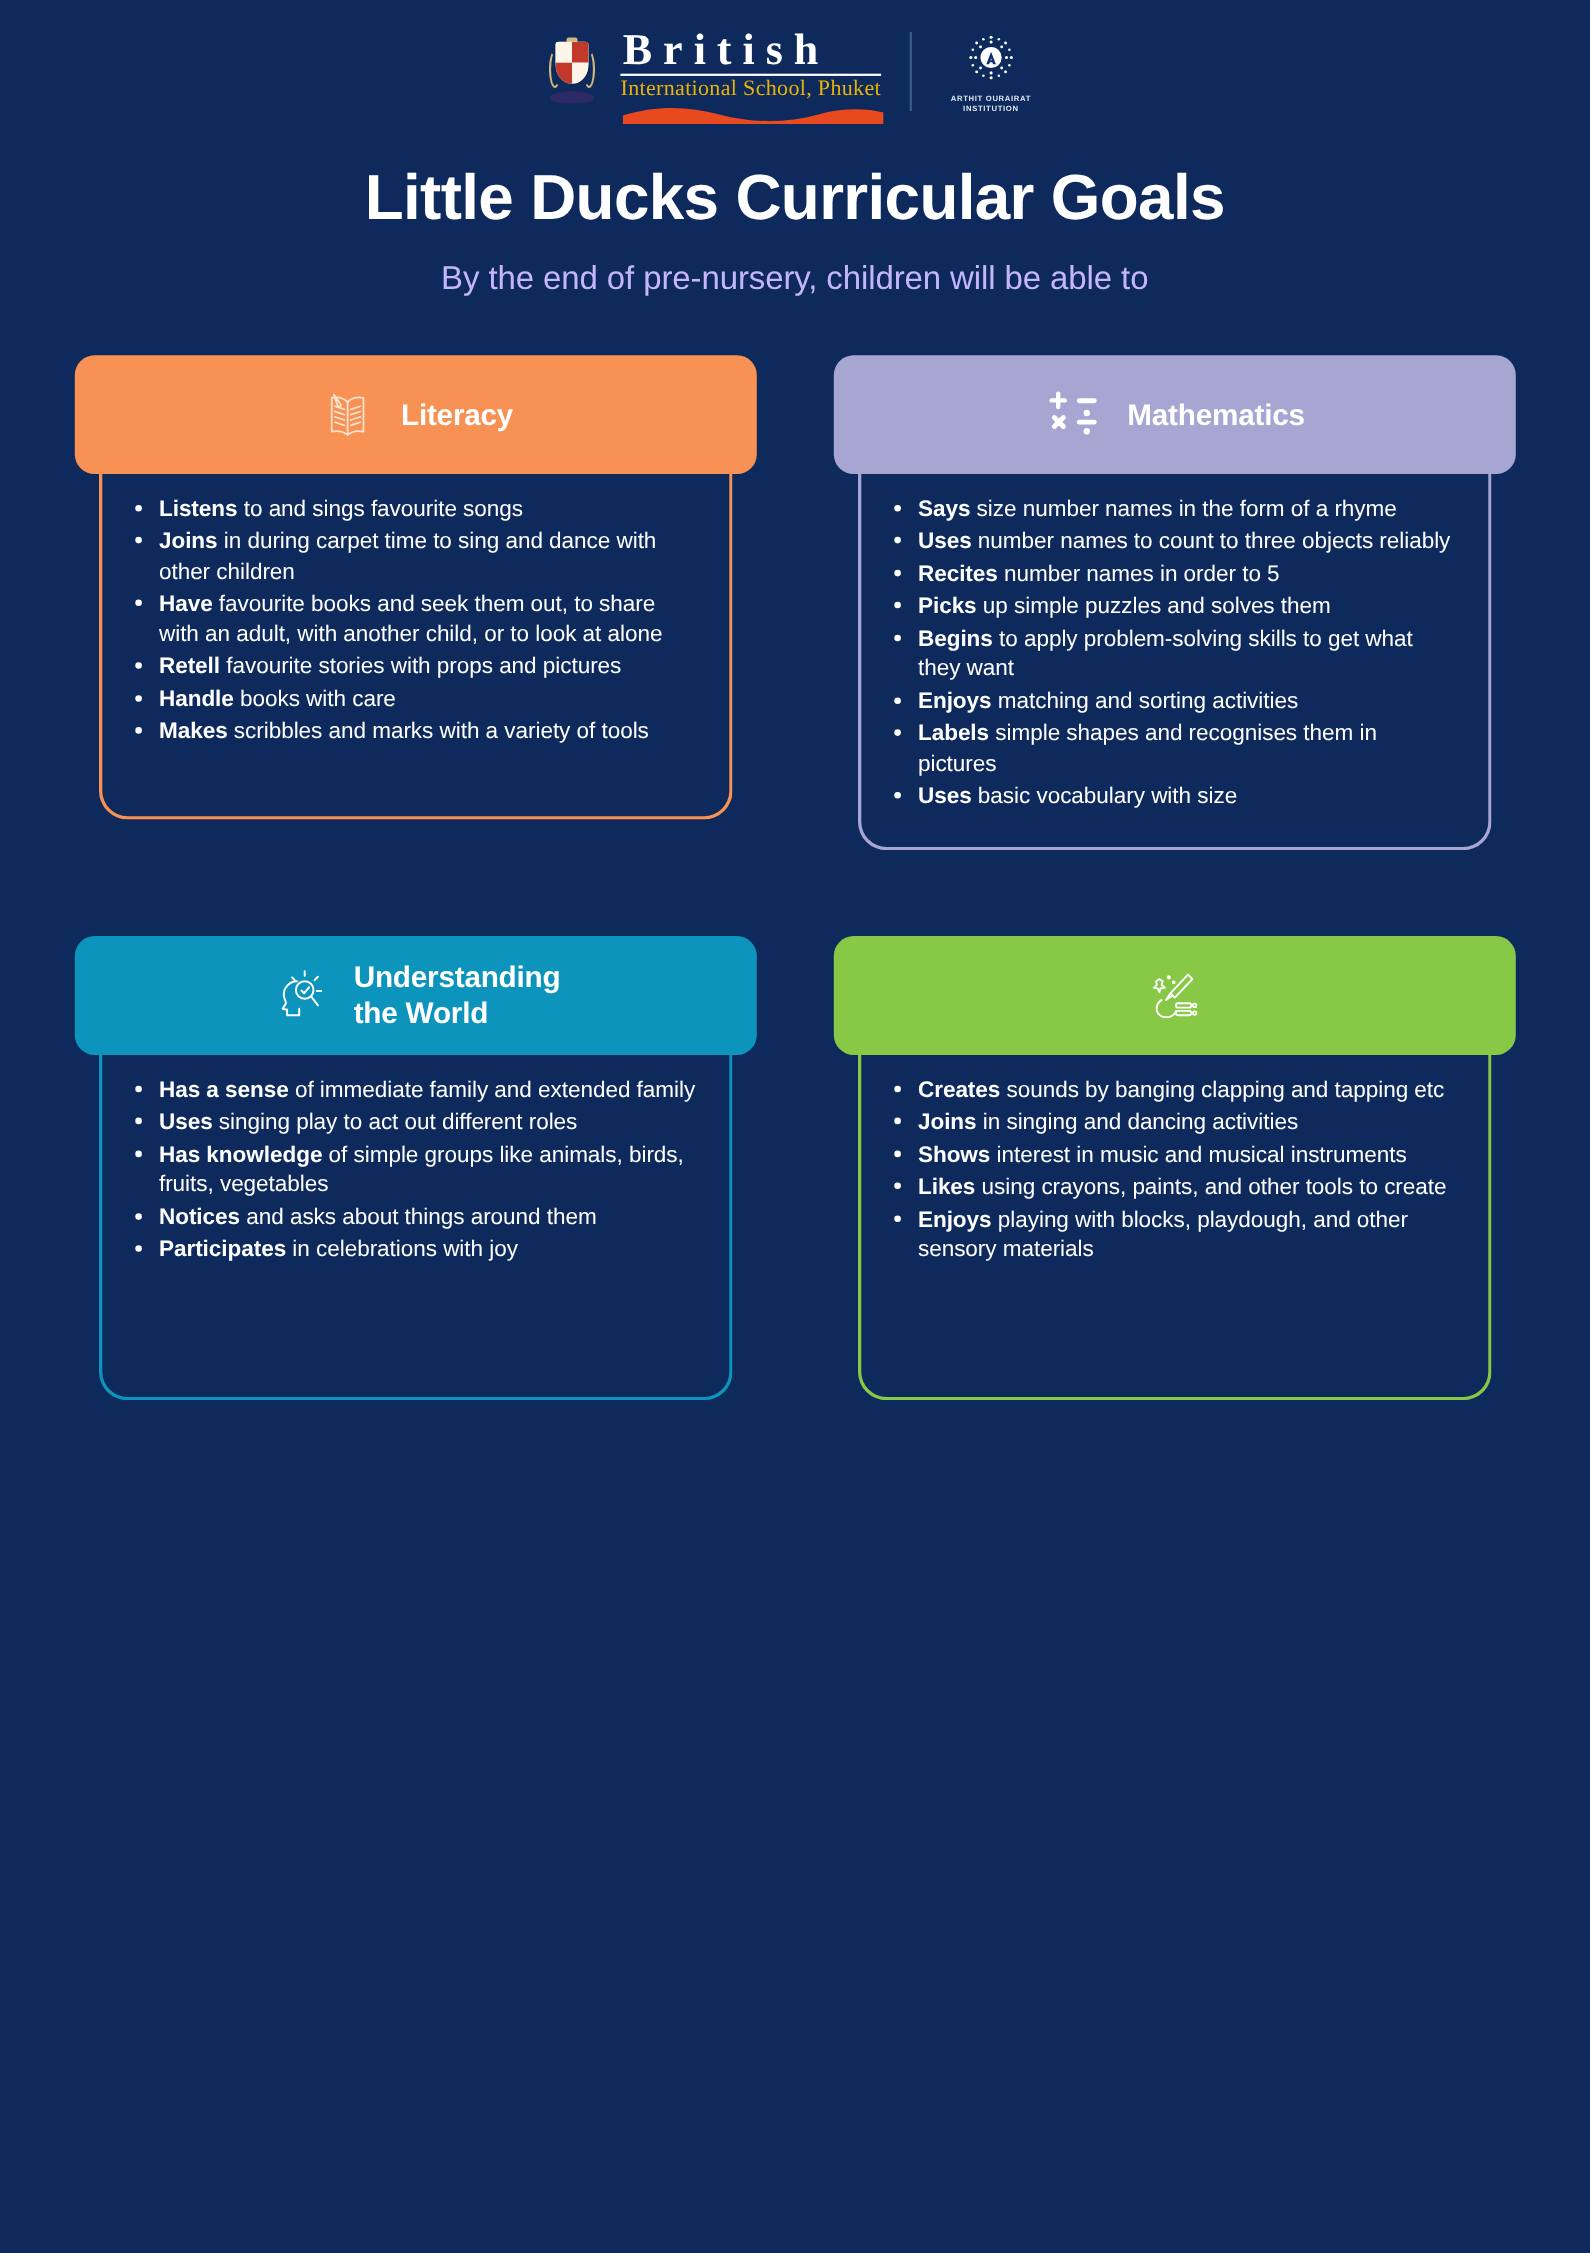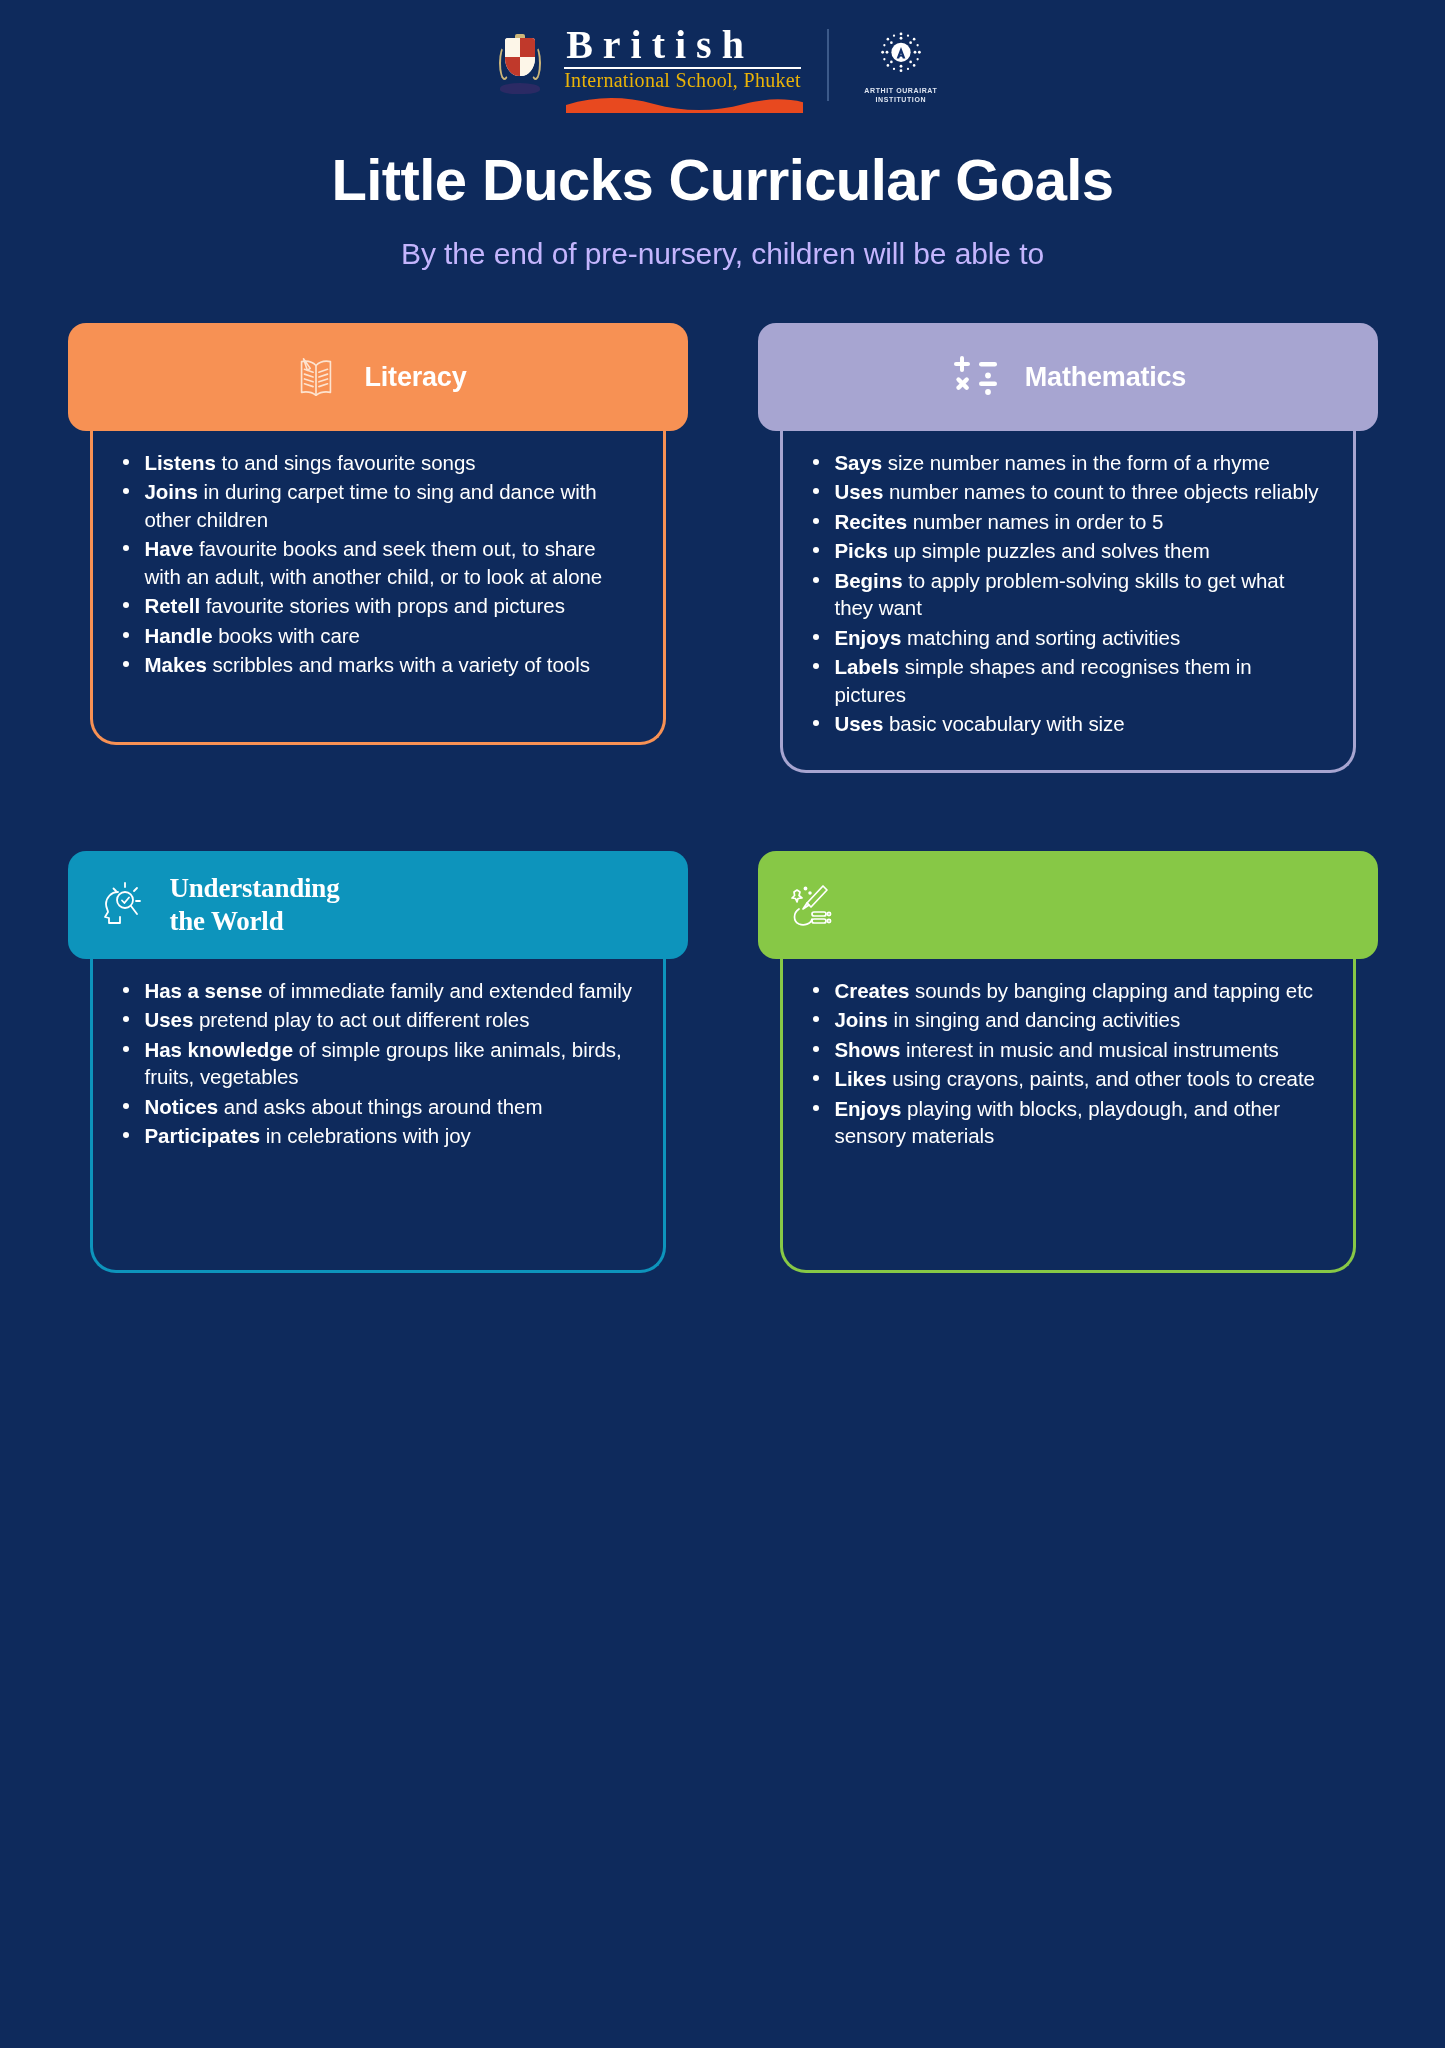--- a/index.html
+++ b/index.html
@@ -238,21 +238,21 @@
   .c-maths      .card-body::before { background: #a7a5d1; }
 
   .c-world      .card-header { background: #0d94bc; }
   .c-world      .card-body   { border-color: #0d94bc; }
   .c-world      .card-body::before { background: #0d94bc; }
 
   .c-arts       .card-header { background: #87c846; }
   .c-arts       .card-body   { border-color: #87c846; }
   .c-arts       .card-body::before { background: #87c846; }
 
-  .c-world .card-header, .c-arts .card-header { justify-content: flex-start; font-family: Liberation Serif, serif; }
+  .c-world .card-header, .c-arts .card-header { justify-content: center; }
   .c-world .card-header .hdr-title,
   .c-arts  .card-header .hdr-title { text-align: left; }
 </style>
 </head>
 <body>
 
 <div class="poster">
 
   <div class="logo-bar">
 
@@ -393,21 +393,21 @@
             <path d="M36 27 L42 35"></path>
             <path d="M30 8 L30 4 M39 12 L42 9 M21 12 L18.5 9.5 M41 22 L45 22"></path>
           </svg>
         </span>
         <span class="hdr-title">Understanding
 the World</span>
       </div>
       <div class="card-body">
         <ul>
           <li><b>Has a sense</b><span> of immediate family and extended family</span></li>
-          <li><b>Uses</b><span> pretend play to act out different roles</span></li>
+          <li><b>Uses</b><span> singing play to act out different roles</span></li>
           <li><b>Has knowledge</b><span> of simple groups like animals, birds, fruits, vegetables</span></li>
           <li><b>Notices</b><span> and asks about things around them</span></li>
           <li><b>Participates</b><span> in celebrations with joy</span></li>
         </ul>
       </div>
     </div>
 
     <div class="card c-arts">
       <div class="card-header">
         <span class="hdr-icon">

